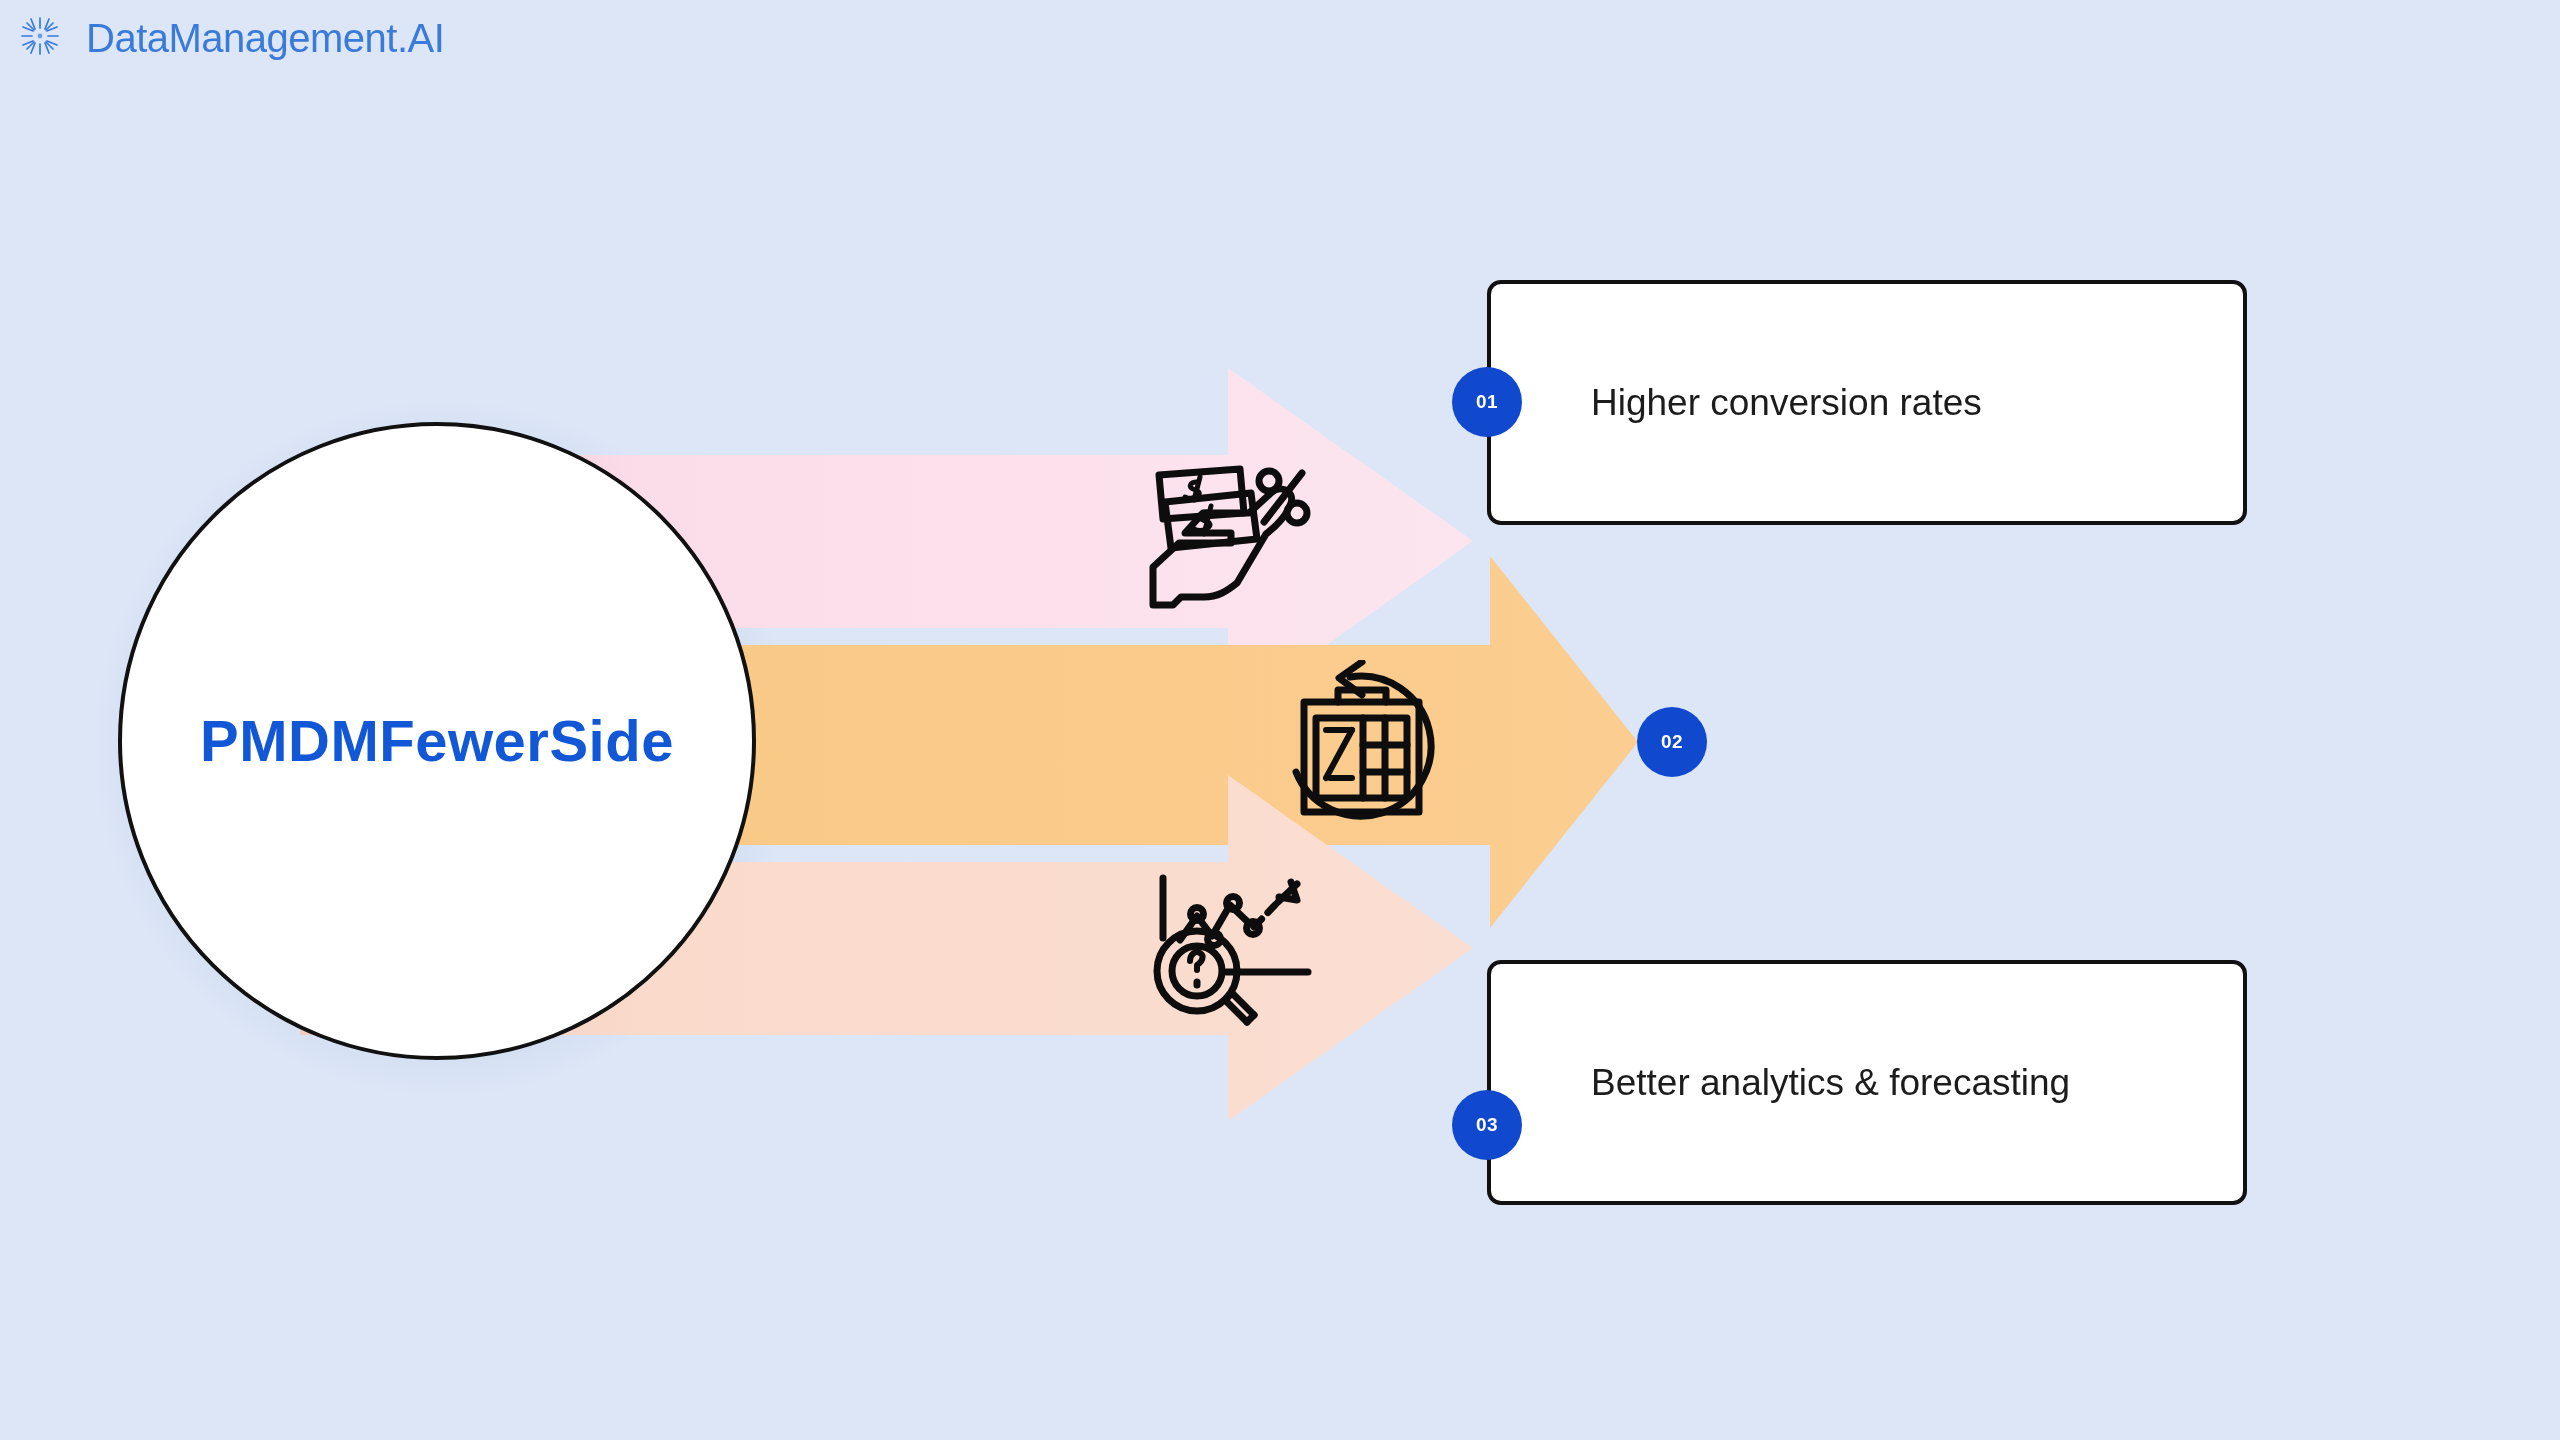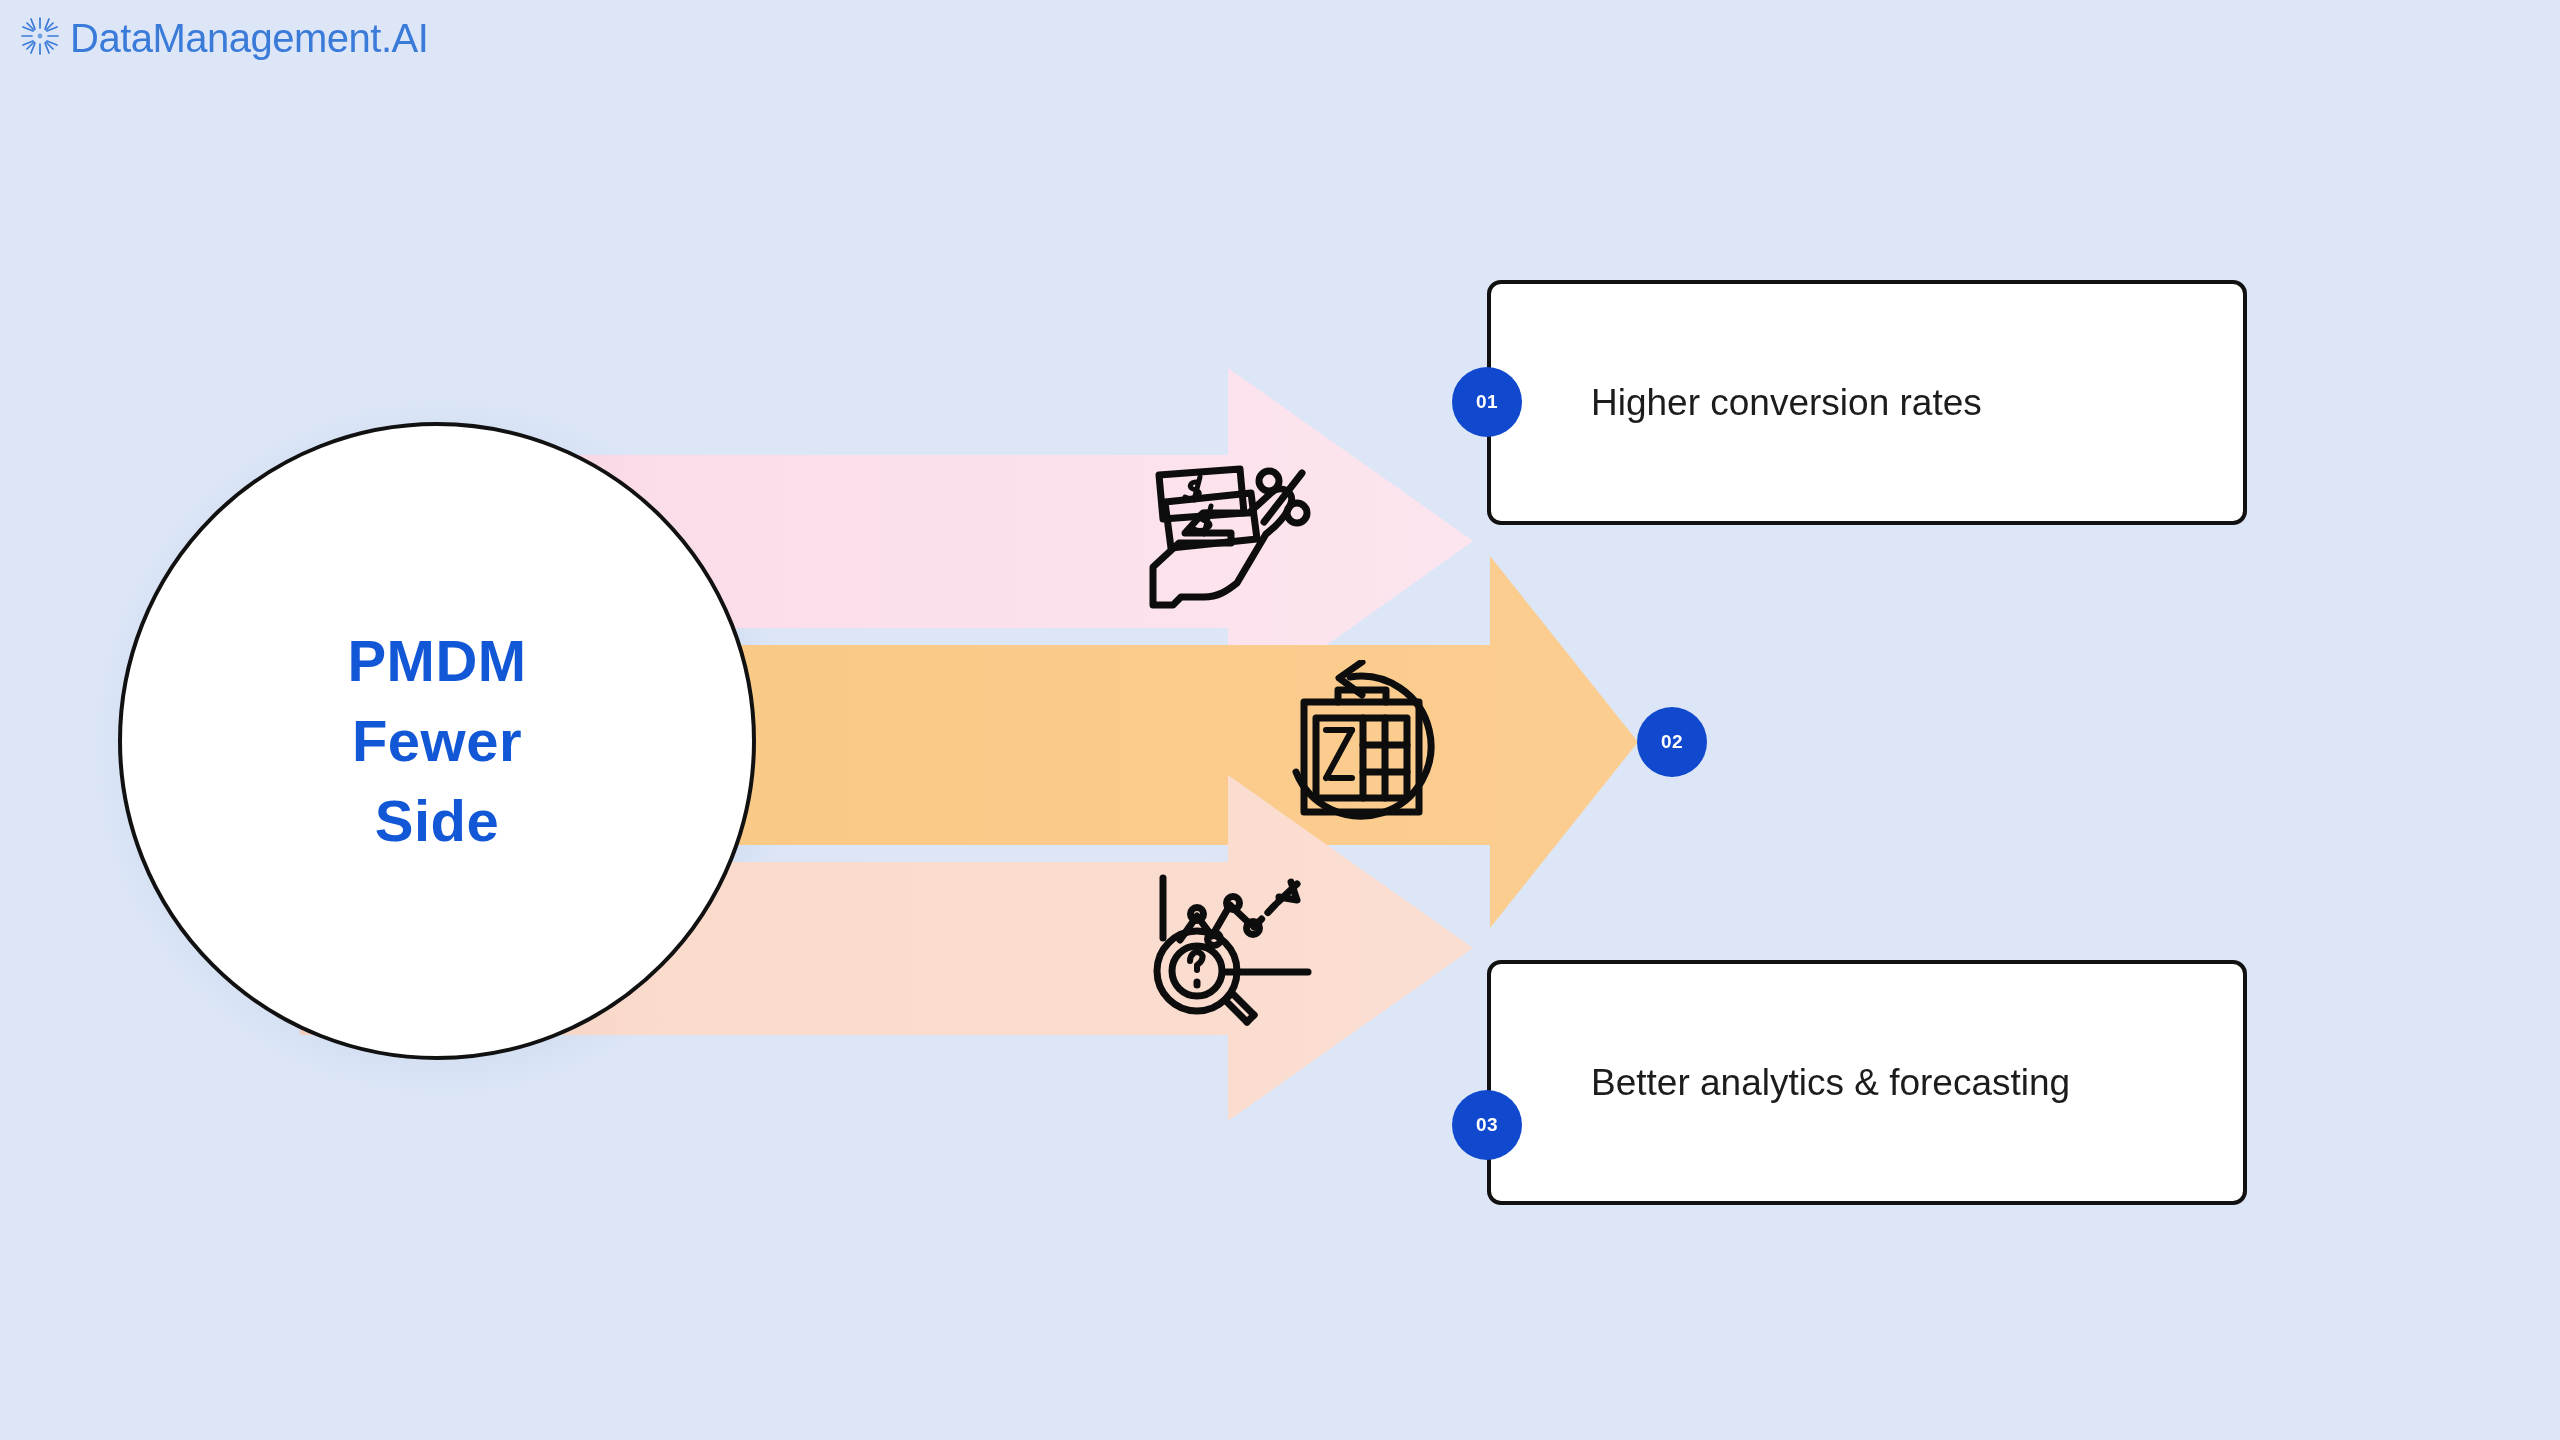--- a/index.html
+++ b/index.html
@@ -15,21 +15,21 @@
     position: relative;
   }
 
   
   #logo {
     position: absolute;
     left: 18px;
     top: 14px;
     display: flex;
     align-items: center;
-    gap: 8px;
+    gap: 24px;
   }
   #logo-icon { display: block; }
   #logo-text {
     font-size: 40px;
     color: #3a7ad9;
     letter-spacing: -0.5px;
     line-height: 1;
     white-space: nowrap;
   }
 
@@ -49,21 +49,21 @@
     position: absolute;
     left: 118px;
     top: 422px;
     width: 638px;
     height: 638px;
     border-radius: 50%;
     background: #ffffff;
     border: 4px solid #111111;
     box-sizing: border-box;
     display: flex;
-    flex-direction: column;
+    flex-direction: row;
     align-items: center;
     justify-content: center;
     z-index: 3;
   }
   #hub .hub-line {
     color: #1257d6;
     font-size: 58px;
     font-weight: bold;
     line-height: 1.38;
     letter-spacing: 0.5px;

